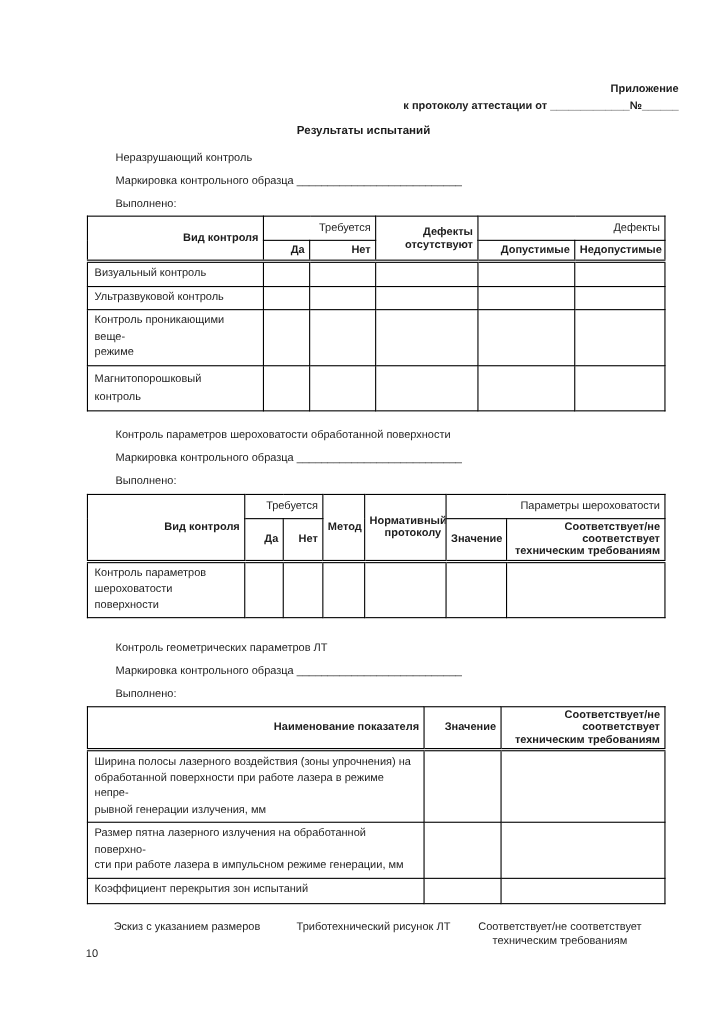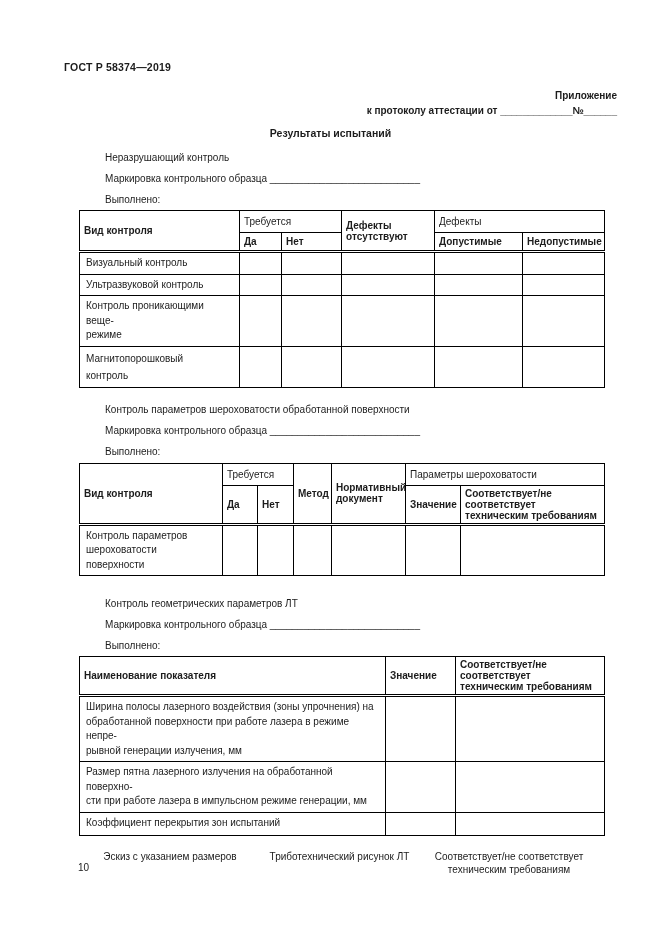--- a/index.html
+++ b/index.html
@@ -55,21 +55,21 @@
   .t2 { margin-top: 4px; }
   .t3 { margin-top: 3px; }
   .t td {
     border: 1px solid #000;
     font-size: 10px;
     vertical-align: middle;
     overflow: hidden;
   }
   .hc {
     font-size: 8.5px;
-    text-align: left;
+    text-align: right;
     padding: 2px 4px;
     line-height: 11px;
   }
   .dbl { border-bottom: 3px double #000 !important; font-weight: bold; }
   .name {
     text-align: left;
     padding: 3px 6px 3px 6px;
     line-height: 14.5px;
   }
   .pre { white-space: pre-line; }
@@ -105,21 +105,20 @@
     left: 78px;
     top: 862px;
     font-size: 10px;
   }
 </style>
 </head>
 <body>
 
 <div class="page">
 
-  <div class="doc-code">ГОСТ Р 58374—2019</div>
 
   <div class="appendix">
     <div>Приложение</div>
     <div>к протоколу аттестации от _____________№______</div>
   </div>
 
   <div class="title">Результаты испытаний</div>
 
   <div class="para s1h">Неразрушающий контроль</div>
   <div class="para pm">Маркировка контрольного образца ___________________________</div>
@@ -198,21 +197,21 @@
         <col style="width:74px">
         <col style="width:55px">
         <col style="width:144px">
     </colgroup>
     <tbody>
         <tr class="hr1">
       <td class="hc dbl" rowspan="2">Вид контроля</td>
       <td class="hc" colspan="2">Требуется</td>
       <td class="hc dbl" rowspan="2">Метод</td>
       <td class="hc dbl pre" rowspan="2">Нормативный
-документ</td>
+протоколу</td>
       <td class="hc" colspan="2">Параметры шероховатости</td>
     </tr>
     <tr class="hr2">
       <td class="hc dbl">Да</td>
       <td class="hc dbl">Нет</td>
       <td class="hc dbl">Значение</td>
       <td class="hc dbl pre">Соответствует/не соответствует
 техническим требованиям</td>
     </tr>
     <tr class="r1">

